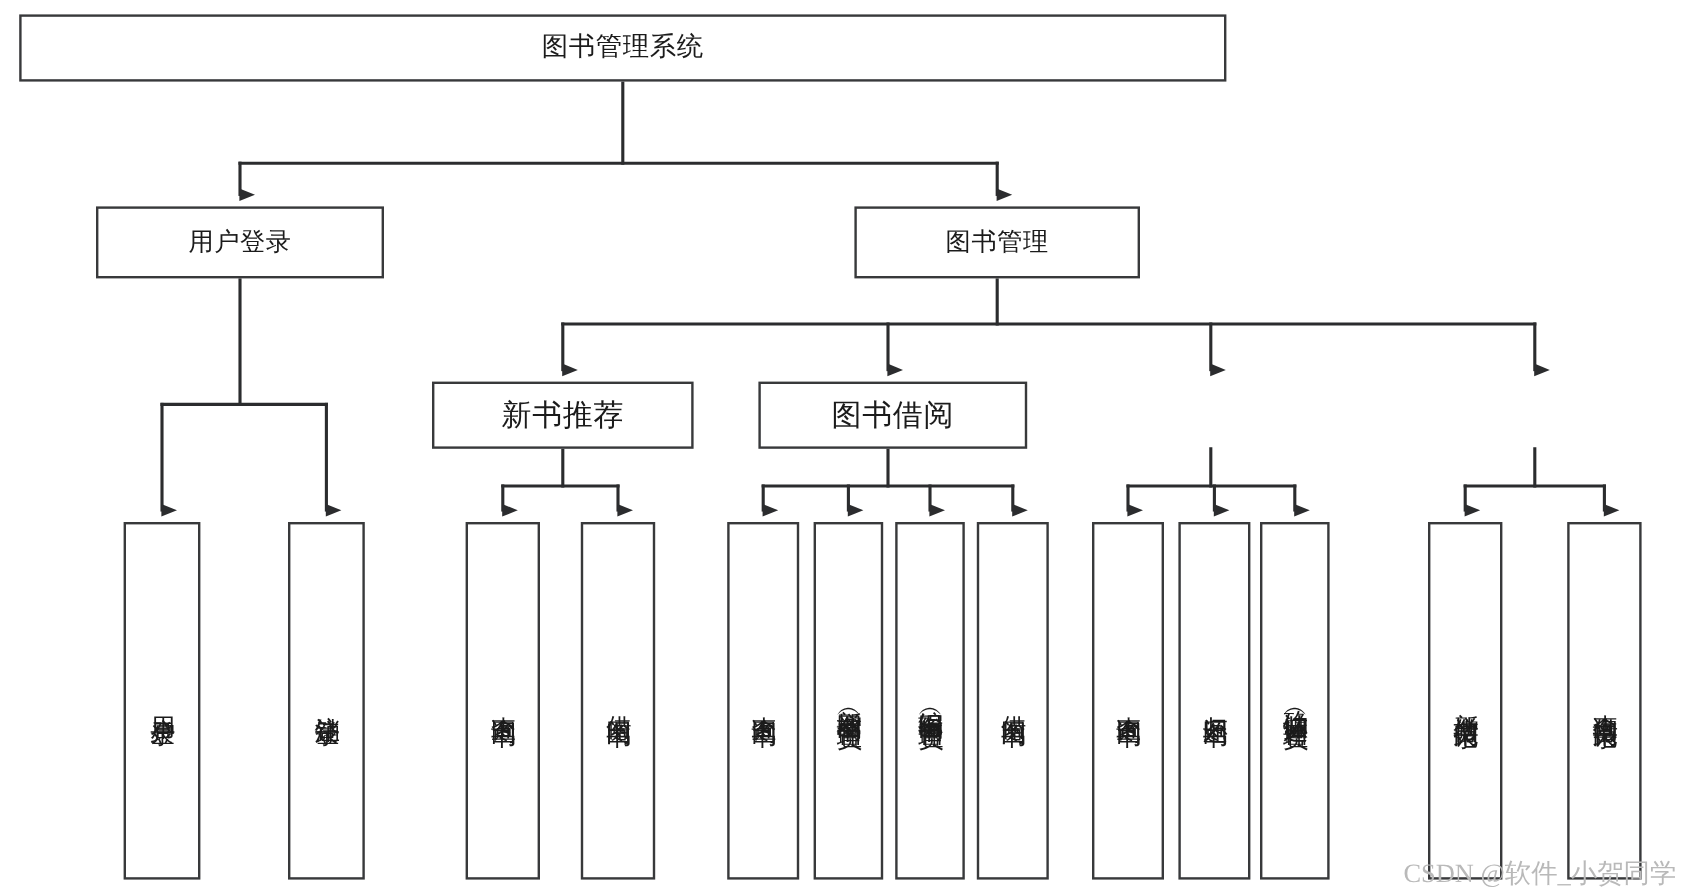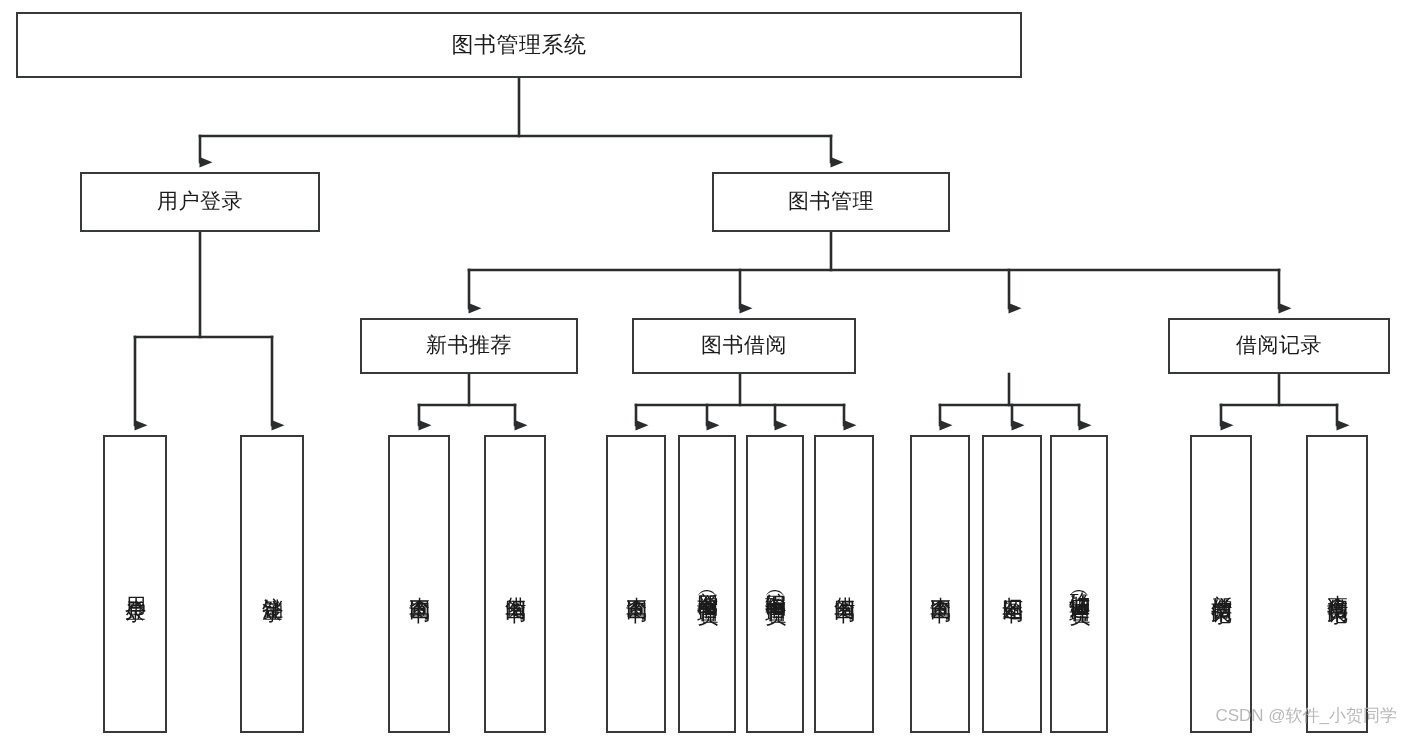--- a/index.html
+++ b/index.html
@@ -41,47 +41,47 @@
   }
   .node-label {
     font-size: 21px;
     line-height: 1.2;
     color: #1b1b1b;
     letter-spacing: 0.5px;
     white-space: nowrap;
   }
   .node.root .node-label { font-size: 22px; }
   .node.level2 .node-label { font-size: 21px; }
-  .node.level3 .node-label { font-size: 21px; }
+  .node.level3 .node-label { font-size: 25px; }
 
   
   .node.leaf {
     align-items: center;
     justify-content: center;
   }
   .node.leaf .node-label {
     writing-mode: vertical-rl;
     text-orientation: upright;
     font-size: 21px;
     line-height: 1.5;
     letter-spacing: 2px;
     white-space: normal;
     max-height: 100%;
   }
 
   
   .watermark {
     position: absolute;
     right: 8px;
-    bottom: 20px;
-    font-size: 17px;
+    bottom: 4px;
+    font-size: 22px;
     color: #b9b9b9;
     white-space: nowrap;
     z-index: 5;
-    font-family: Liberation Sans, sans-serif;
+    font-family: Liberation Serif, serif;
   }
 </style>
 </head>
 <body>
 
 <div id="canvas">
 
   <svg id="edges" viewBox="0 0 1405 747" xmlns="http://www.w3.org/2000/svg">
     <defs>
       <marker id="arrow" viewBox="0 0 12 14" refX="5.5" refY="13" markerWidth="12" markerHeight="14" orient="auto-start-reverse" markerUnits="userSpaceOnUse">
@@ -125,40 +125,37 @@
       <path d="M 1012 405 L 1012 425" marker-end="url(#arrow)"></path>
       <path d="M 1079 405 L 1079 425" marker-end="url(#arrow)"></path>
 
       <path d="M 1279 374 L 1279 405"></path>
       <path d="M 1221 405 L 1337 405"></path>
       <path d="M 1221 405 L 1221 425" marker-end="url(#arrow)"></path>
       <path d="M 1337 405 L 1337 425" marker-end="url(#arrow)"></path>
     </g>
   </svg>
 
-  <div class="node root" style="left:16px; top:12px; width:1006px; height:66px;">
+  <div class="node root" style="left:16px; top:12px; width:1006px; height:56px;">
     <span class="node-label">图书管理系统</span>
   </div>
 
   <div class="node level2" style="left:80px; top:172px; width:240px; height:60px;">
     <span class="node-label">用户登录</span>
   </div>
   <div class="node level2" style="left:712px; top:172px; width:238px; height:60px;text-align:center;">
     <span class="node-label">图书管理</span>
   </div>
 
   <div class="node level3" style="left:360px; top:318px; width:218px; height:56px;">
     <span class="node-label">新书推荐</span>
   </div>
   <div class="node level3" style="left:632px; top:318px; width:224px; height:56px;">
     <span class="node-label">图书借阅</span>
   </div>
-  <div class="node level3" style="left:1168px; top:318px; width:222px; height:56px;">
-    <span class="node-label">借阅记录</span>
-  </div>
 
   <div class="node leaf" style="left:103px; top:435px; width:64px; height:298px;">
     <span class="node-label">用户登录</span>
   </div>
   <div class="node leaf" style="left:240px; top:435px; width:64px; height:298px;">
     <span class="node-label">注销登录</span>
   </div>
 
   <div class="node leaf" style="left:388px; top:435px; width:62px; height:298px;">
     <span class="node-label">查询图书</span>

